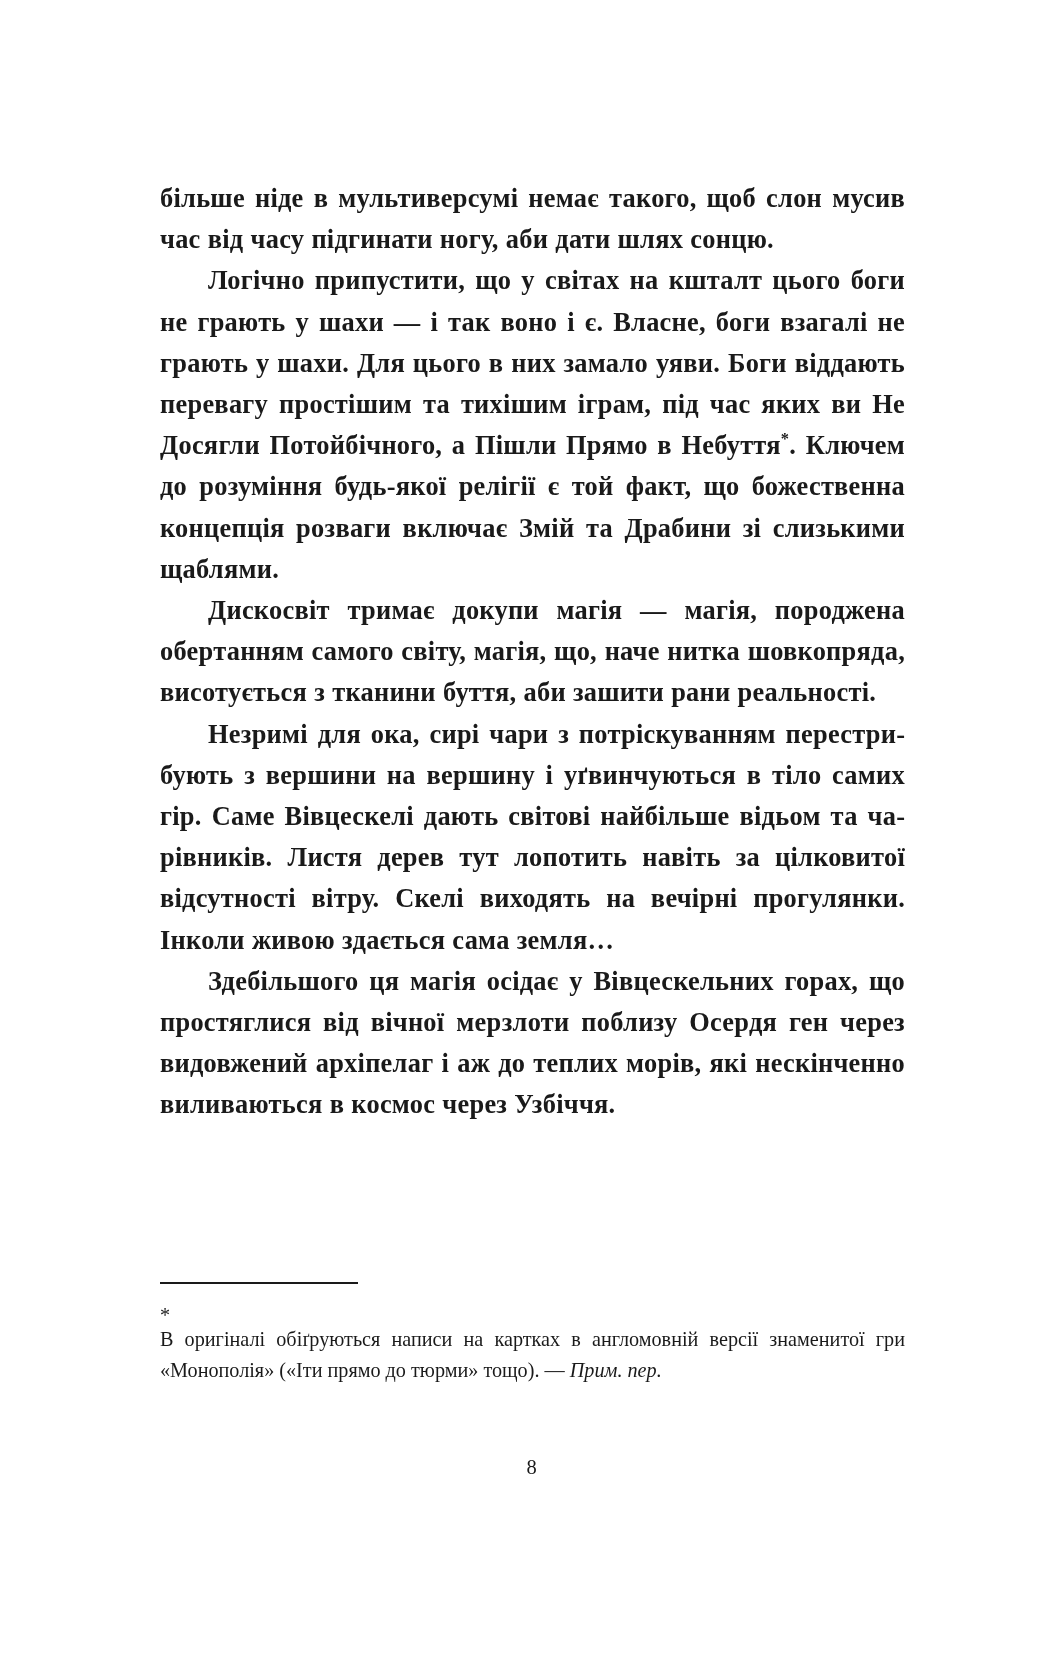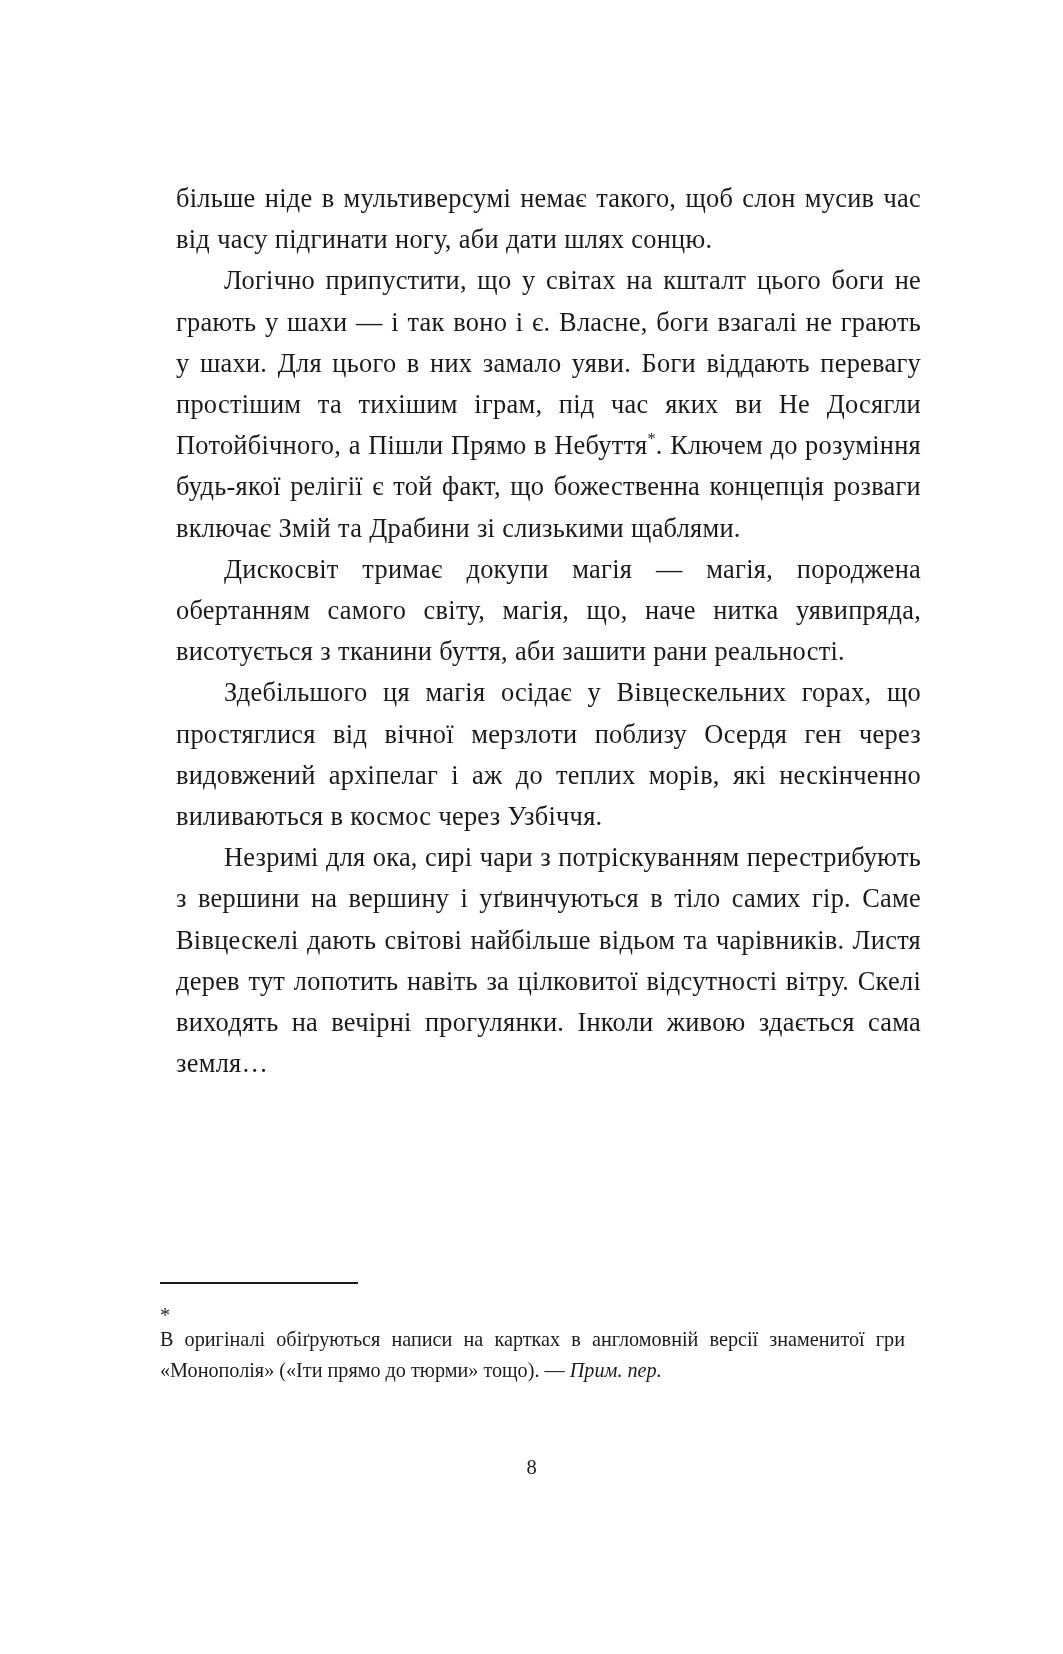--- a/index.html
+++ b/index.html
@@ -15,23 +15,24 @@
   .page {
     position: relative;
     width: 1063px;
     height: 1654px;
     background: #ffffff;
     overflow: hidden;
     box-sizing: border-box;
   }
   .textblock {
     position: absolute;
-    left: 176px;
+    left: 160px;
     top: 178px;
     width: 745px;
+    font-weight: bold;
   }
   .para {
     margin: 0;
     font-size: 26.4px;
     line-height: 41.2px;
     text-align: justify;
     text-justify: inter-word;
     text-indent: 0;
     hyphens: manual;
     -webkit-hyphens: manual;
@@ -114,25 +115,25 @@
 
   <div class="textblock">
 
     <p class="para">більше ніде в мультиверсумі немає такого, щоб слон му­сив час від часу підгинати ногу, аби дати шлях сонцю.</p>
 
 
     <p class="para indent">
       <span>Логічно припустити, що у світах на кшталт цього боги не грають у шахи — і так воно і є. Власне, боги взагалі не грають у шахи. Для цього в них замало уяви. Боги відда­ють перевагу простішим та тихішим іграм, під час яких ви Не Досягли Потойбічного, а Пішли Прямо в Небуття</span><sup class="fn-marker">*</sup><span>. Ключем до розуміння будь-якої релігії є той факт, що бо­жественна концепція розваги включає Змій та Драбини зі слизькими щаблями.</span>
     </p>
 
-    <p class="para indent">Дискосвіт тримає докупи магія — магія, породжена обертанням самого світу, магія, що, наче нитка уяви­пряда, висотується з тканини буття, аби зашити рани ре­альності.</p>
+    <p class="para indent">Дискосвіт тримає докупи магія — магія, породжена обертанням самого світу, магія, що, наче нитка шовко­пряда, висотується з тканини буття, аби зашити рани ре­альності.</p>
+
+    <p class="para indent">Незримі для ока, сирі чари з потріскуванням перестри­бують з вершини на вершину і уґвинчуються в тіло самих гір. Саме Вівцескелі дають світові найбільше відьом та ча­рівників. Листя дерев тут лопотить навіть за цілковитої відсутності вітру. Скелі виходять на вечірні прогулянки. Інколи живою здається сама земля…</p>
 
     <p class="para indent">Здебільшого ця магія осідає у Вівцескельних горах, що простяглися від вічної мерзлоти поблизу Осердя ген через видовжений архіпелаг і аж до теплих морів, які нескін­ченно виливаються в космос через Узбіччя.</p>
-
-    <p class="para indent">Незримі для ока, сирі чари з потріскуванням перестри­бують з вершини на вершину і уґвинчуються в тіло самих гір. Саме Вівцескелі дають світові найбільше відьом та ча­рівників. Листя дерев тут лопотить навіть за цілковитої відсутності вітру. Скелі виходять на вечірні прогулянки. Інколи живою здається сама земля…</p>
 
   </div>
 
   <div class="footnote-zone">
     <div class="fn-rule"></div>
     <div class="fn-body">
       <div class="fn-row">
         <span class="fn-star">*</span>
         <span class="fn-text"><span class="hang"></span><span>В оригіналі обіґруються написи на картках в англомовній версії зна­менитої гри «Монополія» («Іти прямо до тюрми» тощо). — </span><span class="fn-italic">Прим. пер.</span></span>
       </div>

